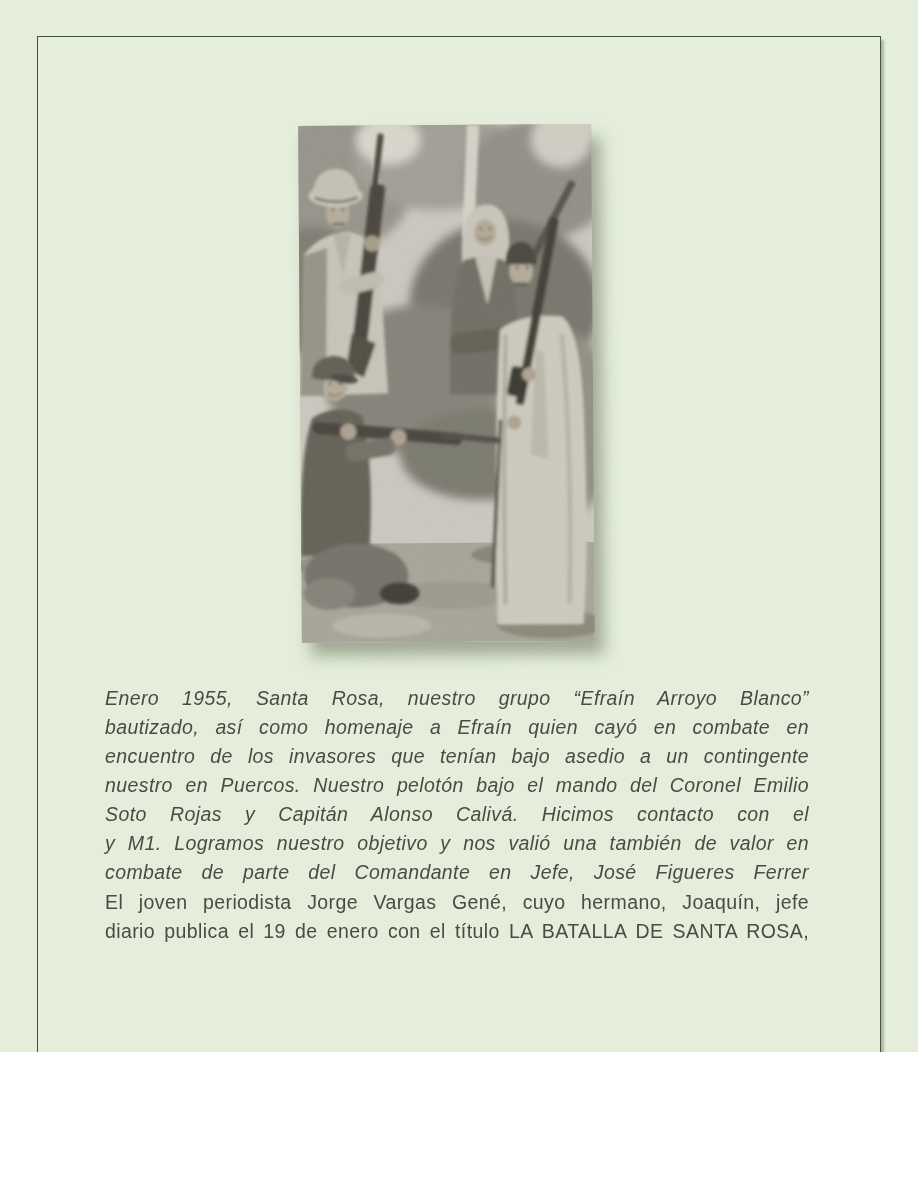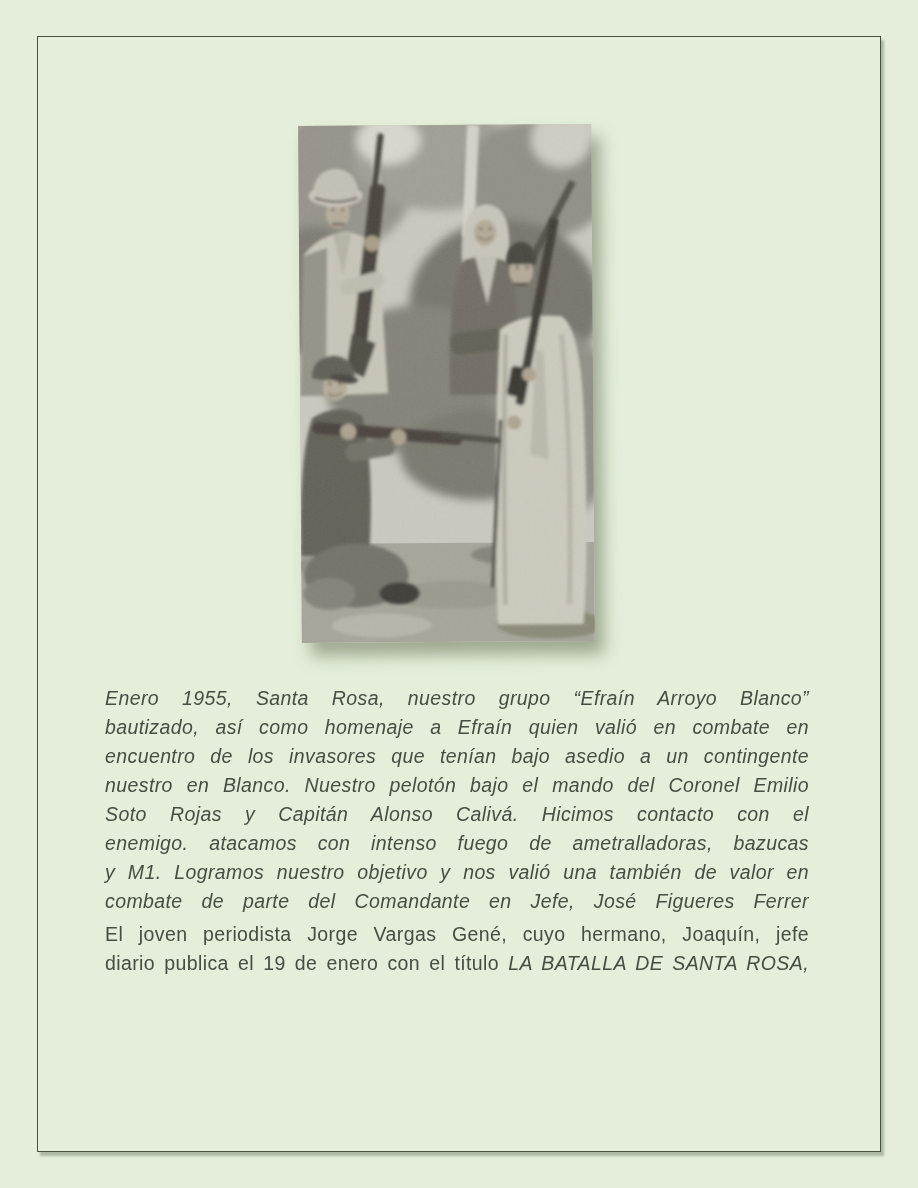--- a/index.html
+++ b/index.html
@@ -1,18 +1,18 @@
 <!DOCTYPE html>
 <html><head>
 <meta charset="utf-8">
 <style>
   html,body{margin:0;padding:0;}
   .page{
     position:relative;
-    width:918px;height:1188px;
+    width:918px;height:1052px;
     background:#e4eeda;
     overflow:hidden;
     font-family:"Liberation Sans", sans-serif;
   }
   .frame{
     position:absolute;
     left:37px;top:36px;
     width:844px;height:1116px;
     box-sizing:border-box;
     border:1px solid #44523f;
@@ -30,30 +30,30 @@
   .photo svg{display:block;width:100%;height:100%;}
   .para{
     position:absolute;
     left:105px;width:704px;
     color:#464d43;
     font-size:19.5px;
     line-height:29px;
     letter-spacing:.4px;
   }
   .para1{top:684px;font-style:italic;}
-  .para2{top:920px;}
+  .para2{top:888px;}
   .jline{
     text-align:justify;
     text-align-last:justify;
     text-justify:inter-word;
     white-space:normal;
     height:29px;
     overflow:visible;
   }
-  .italic{font-style:italic;}
+  .italic{}
 </style>
 </head>
 <body>
 
 <div class="page">
   <div class="frame"></div>
 
   <figure class="photo">
     <svg viewBox="0 0 293 517" preserveAspectRatio="none">
       <defs>
@@ -165,25 +165,24 @@
         <ellipse cx="28" cy="468" rx="26" ry="16" fill="#7d7a6f"></ellipse>
       </g>
 
       <rect x="0" y="0" width="293" height="517" filter="url(#grain)" opacity="0.13"></rect>
       <rect x="0" y="0" width="293" height="517" fill="#e8e4d4" opacity="0.07"></rect>
     </svg>
   </figure>
 
   <div class="para para1">
     <div class="jline">Enero 1955, Santa Rosa, nuestro grupo “Efraín Arroyo Blanco”</div>
-    <div class="jline">bautizado, así como homenaje a Efraín quien valió en combate en</div>
+    <div class="jline">bautizado, así como homenaje a Efraín quien cayó en combate en</div>
     <div class="jline">encuentro de los invasores que tenían bajo asedio a un contingente</div>
-    <div class="jline">nuestro en Blanco. Nuestro pelotón bajo el mando del Coronel Emilio</div>
+    <div class="jline">nuestro en Puercos. Nuestro pelotón bajo el mando del Coronel Emilio</div>
     <div class="jline">Soto Rojas y Capitán Alonso Calivá. Hicimos contacto con el</div>
-    <div class="jline">enemigo. atacamos con intenso fuego de ametralladoras, bazucas</div>
     <div class="jline">y M1. Logramos nuestro objetivo y nos valió una también de valor en</div>
     <div class="jline">combate de parte del Comandante en Jefe, José Figueres Ferrer</div>
   </div>
 
   <div class="para para2">
     <div class="jline">El joven periodista Jorge Vargas Gené, cuyo hermano, Joaquín, jefe</div>
     <div class="jline">
       <span>diario publica el 19 de enero con el título</span>
       <span class="italic">LA BATALLA DE SANTA ROSA,</span>
     </div>

